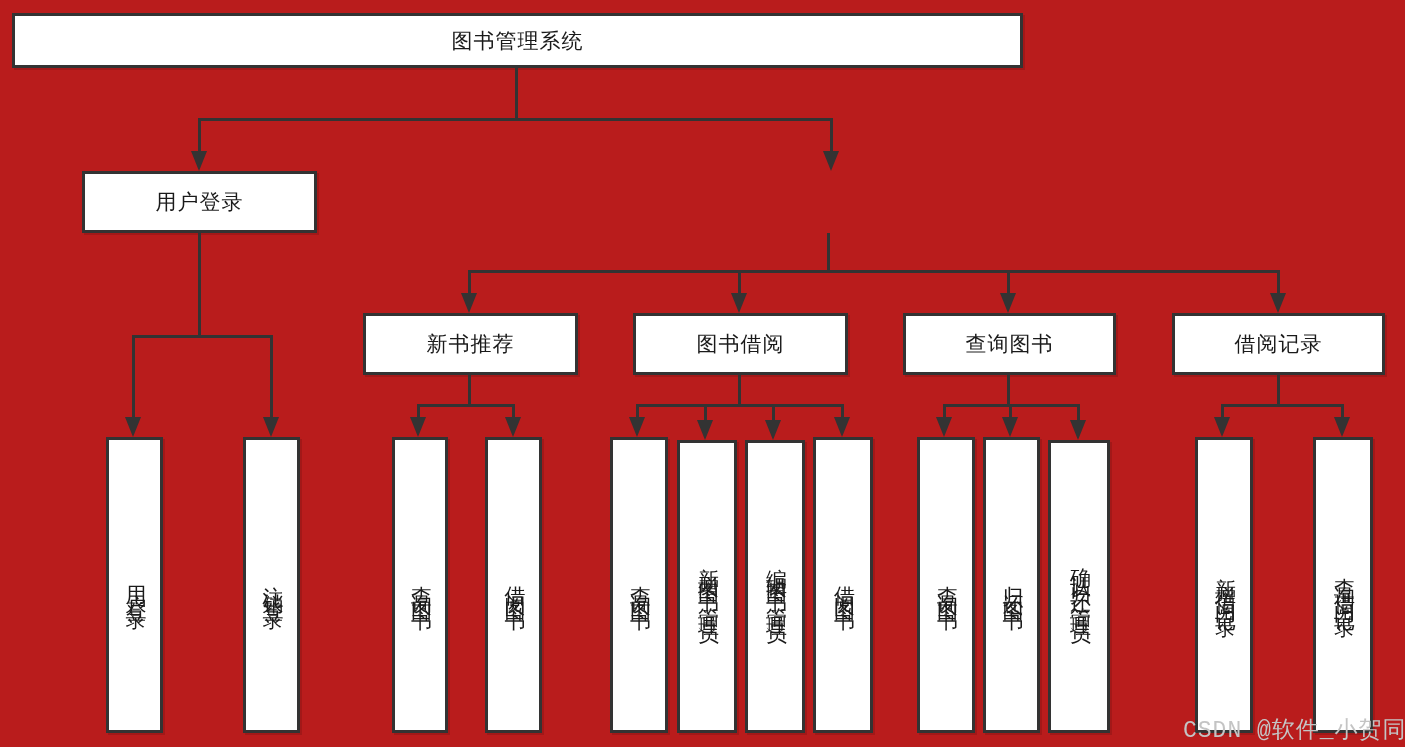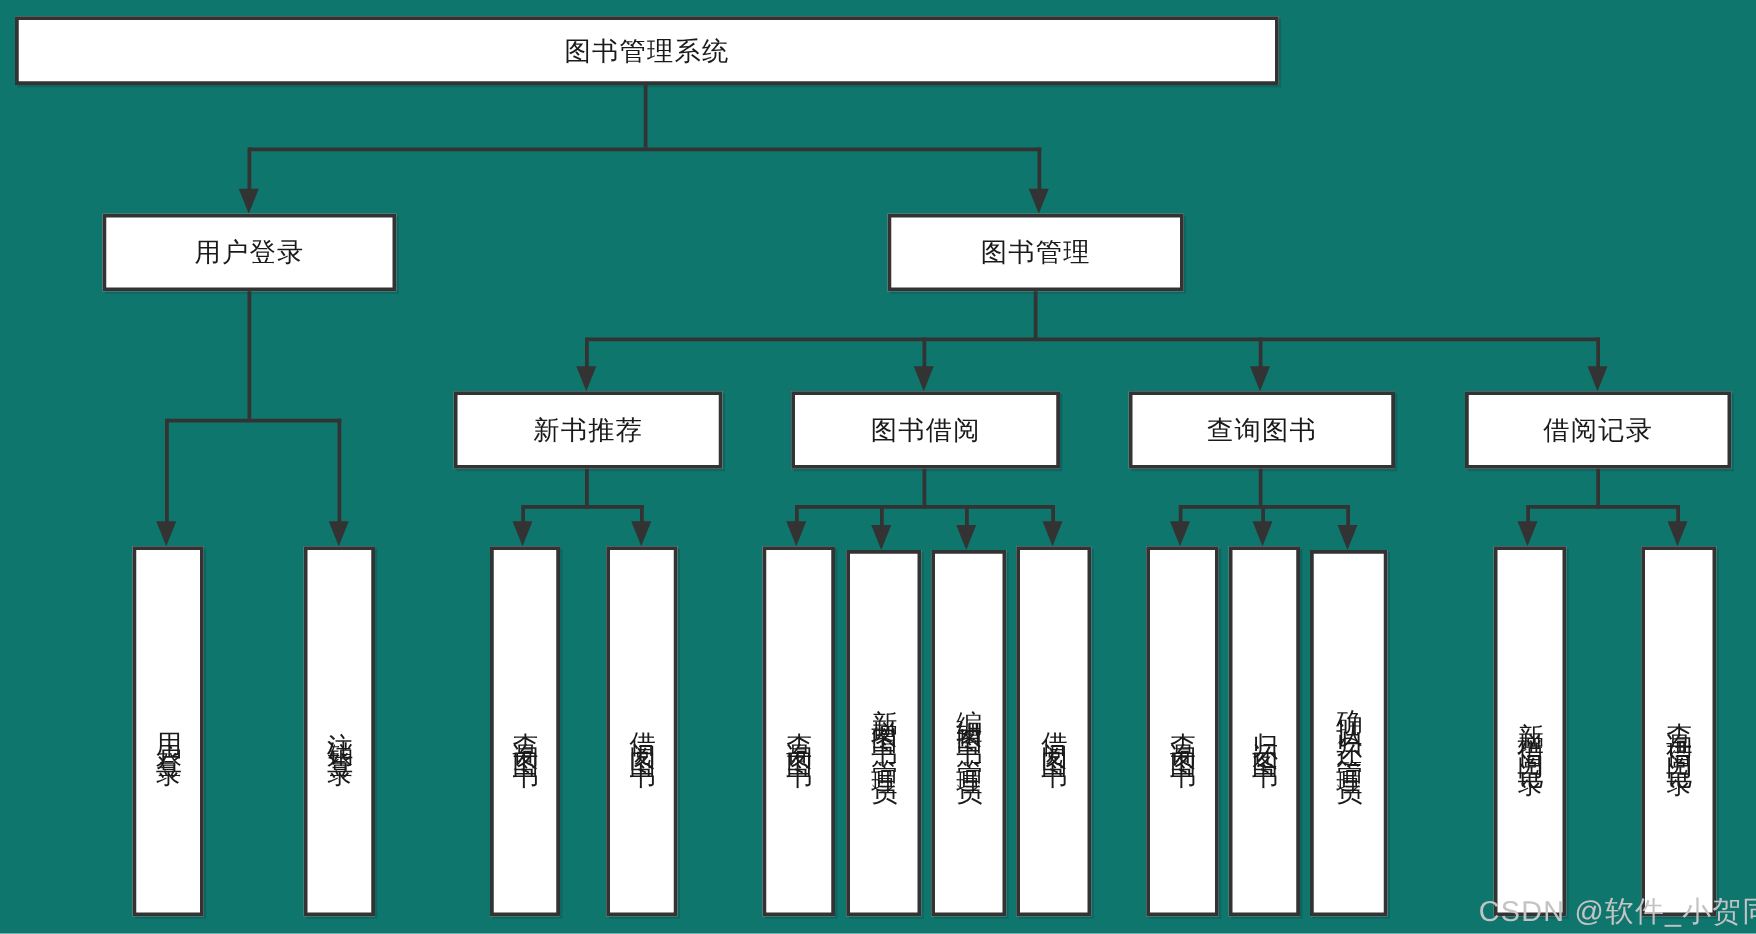--- a/index.html
+++ b/index.html
@@ -1,18 +1,18 @@
 <!DOCTYPE html>
 <html><head>
 <meta charset="utf-8">
 <style>
   html,body{margin:0;padding:0;background:#fff;}
   .canvas{
-    position:relative;width:1405px;height:747px;background:#0f766e;
-    font-family:Liberation Sans, sans-serif;
+    position:relative;width:1405px;height:747px;background:#b91c1c;
+    font-family:Liberation Mono, monospace;
     color:#1a1a1a;overflow:hidden;
   }
   .box{
     position:absolute;border:3px solid #333;background:#fff;
     display:flex;align-items:center;justify-content:center;
     box-sizing:border-box;font-size:21px;letter-spacing:1px;
     box-shadow:2px 2px 0 rgba(0,0,0,0.12);
   }
   .leaf{
     writing-mode:vertical-rl;text-orientation:mixed;
@@ -43,23 +43,20 @@
     <div class="vl" style="left:515px;top:68px;height:50px;"></div>
     <div class="hl" style="left:199px;top:118px;width:634px;"></div>
     <div class="vl" style="left:198px;top:118px;height:37px;"></div>
     <div class="ar" style="left:191px;top:151px;"></div>
     <div class="vl" style="left:830px;top:118px;height:37px;"></div>
     <div class="ar" style="left:823px;top:151px;"></div>
   </div>
 
   <div class="box" style="left:82px;top:171px;width:235px;height:62px;">
     <span>用户登录</span>
-  </div>
-  <div class="box" style="left:710px;top:171px;width:237px;height:62px;">
-    <span>图书管理</span>
   </div>
 
   <div>
     <div class="vl" style="left:198px;top:233px;height:102px;"></div>
     <div class="hl" style="left:133px;top:335px;width:140px;"></div>
     <div class="vl" style="left:132px;top:335px;height:86px;"></div>
     <div class="ar" style="left:125px;top:417px;"></div>
     <div class="vl" style="left:270px;top:335px;height:86px;"></div>
     <div class="ar" style="left:263px;top:417px;"></div>
   </div>

